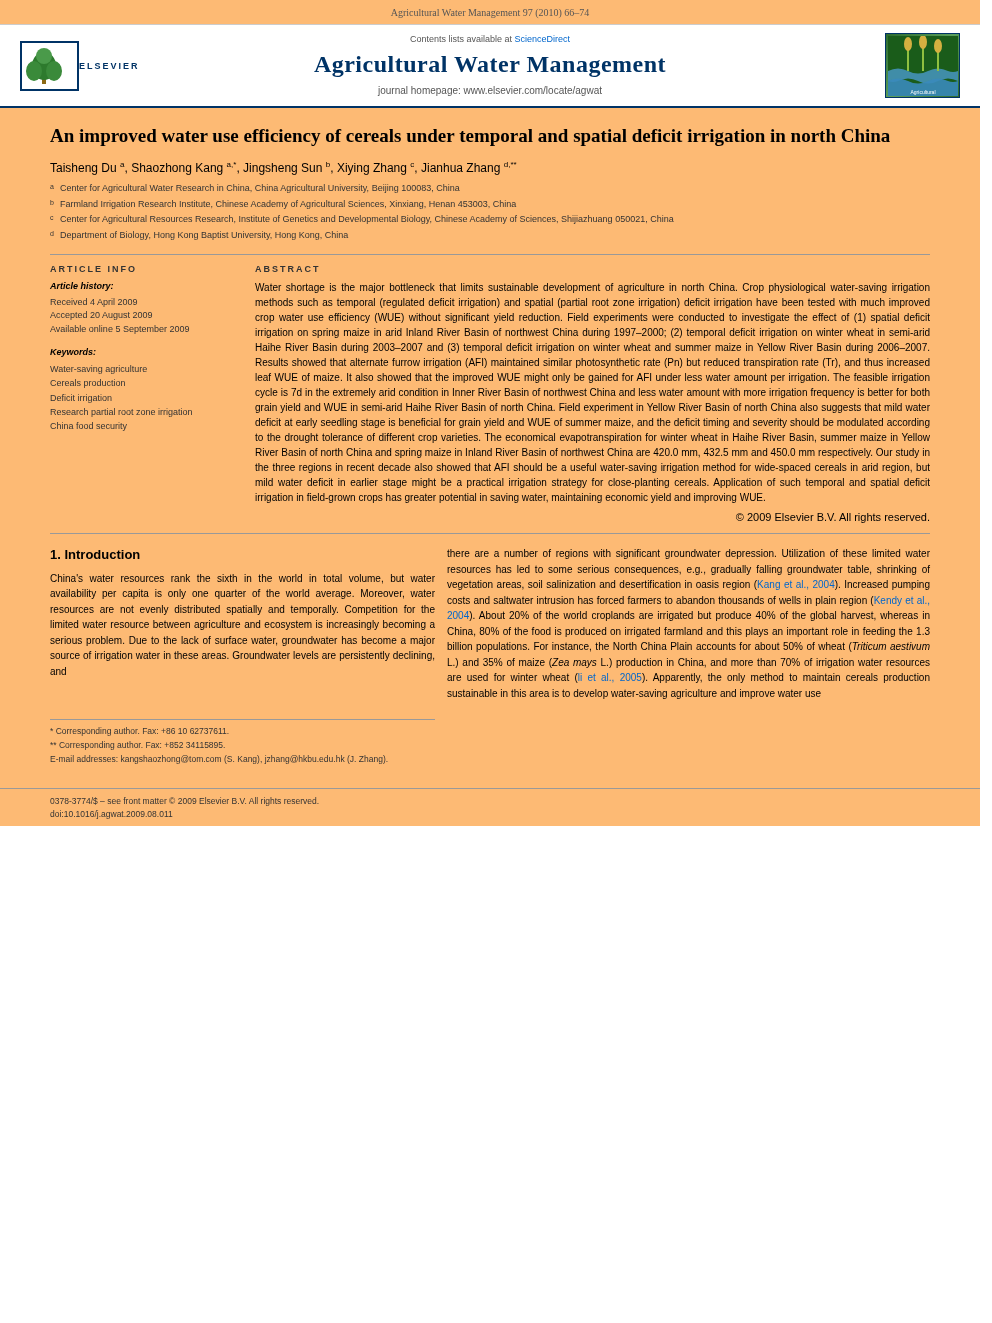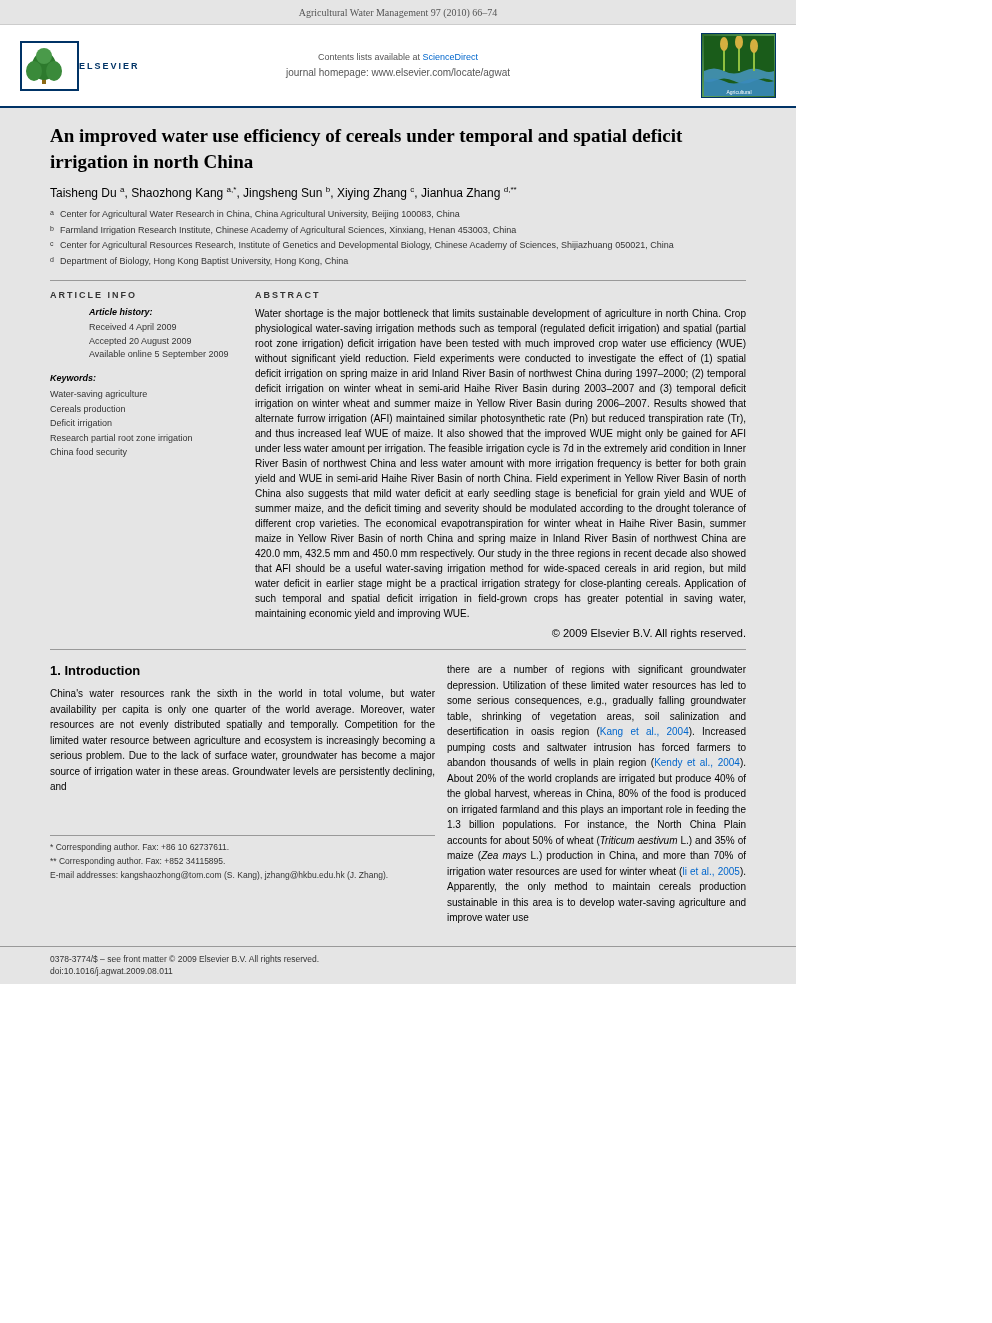--- a/index.html
+++ b/index.html
@@ -6,22 +6,22 @@
     body {
       font-family: 'Times New Roman', Times, serif;
       background: #fff;
       color: #000;
       width: 992px;
       min-height: 1323px;
       font-size: 11px;
       line-height: 1.4;
     }
     .page-wrapper {
-      width: 796px;
-      background: #e5e5e5;
+      width: 980px;
+      background: #fdba74;
     }
     
     .top-bar {
       text-align: center;
       font-size: 10px;
       color: #555;
       padding: 6px 0 4px;
       border-bottom: 1px solid #ccc;
     }
     
@@ -182,21 +182,20 @@
       font-size: 9px;
       font-variant: small-caps;
       letter-spacing: 2px;
       color: #333;
       font-weight: bold;
       margin-bottom: 4px;
       font-family: Arial, sans-serif;
     }
     .article-info-section {
       margin-bottom: 10px;
-      margin-left: 39px;
     }
     .article-info-title {
       font-size: 9px;
       font-style: italic;
       font-weight: bold;
       color: #000;
       margin-bottom: 3px;
     }
     .article-info-item {
       font-size: 9px;
@@ -312,20 +311,21 @@
           </svg>
         </div>
         <div class="elsevier-text">ELSEVIER</div>
       </div>
     </div>
     <div class="journal-header-center">
       <div class="sciencedirect-line">
         <span>Contents lists available at</span>
         <span class="sciencedirect-link">ScienceDirect</span>
       </div>
+      <div class="journal-title-main">Agricultural Water Management</div>
       <div class="journal-homepage">
         <span>journal homepage: www.elsevier.com/locate/agwat</span>
       </div>
     </div>
     <div class="journal-header-right">
       <div class="journal-logo-box">
         <div class="journal-logo-inner">
           <svg width="70" height="60" viewBox="0 0 70 60">
             <rect width="70" height="60" fill="#1a5c1a"></rect>
 

